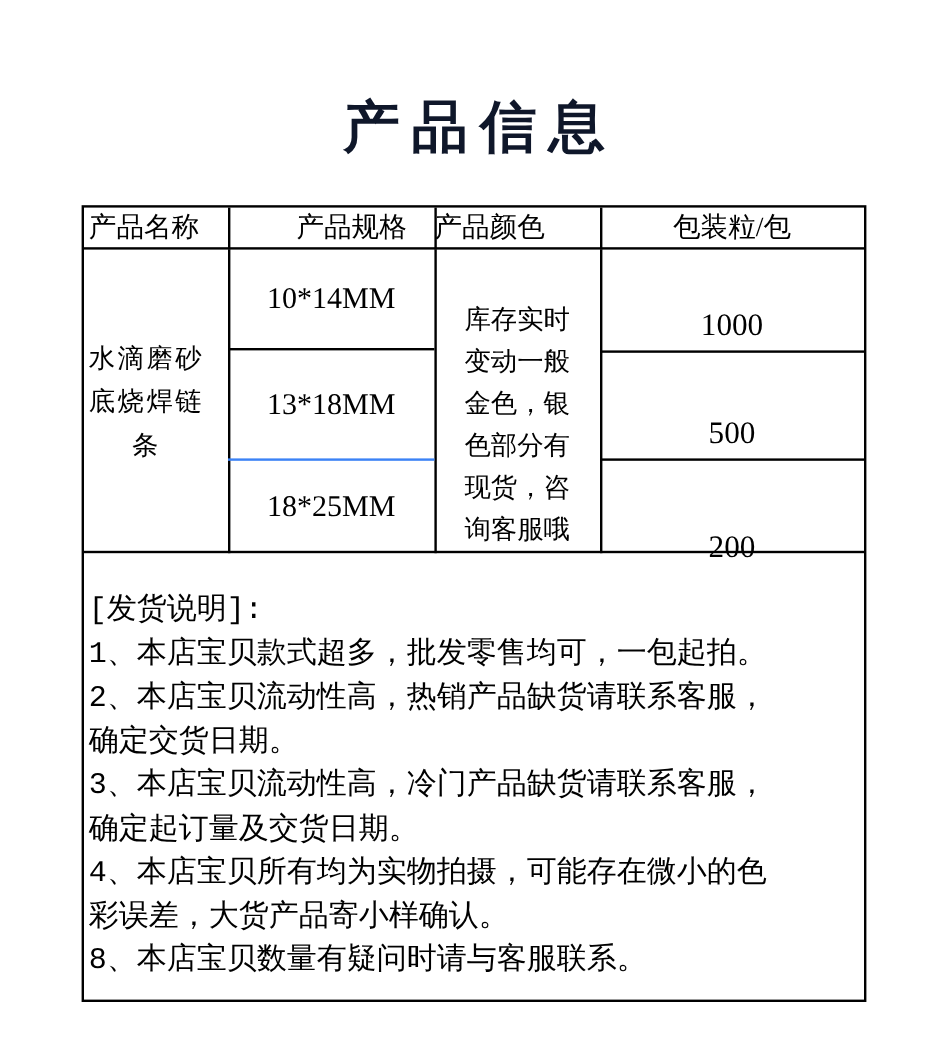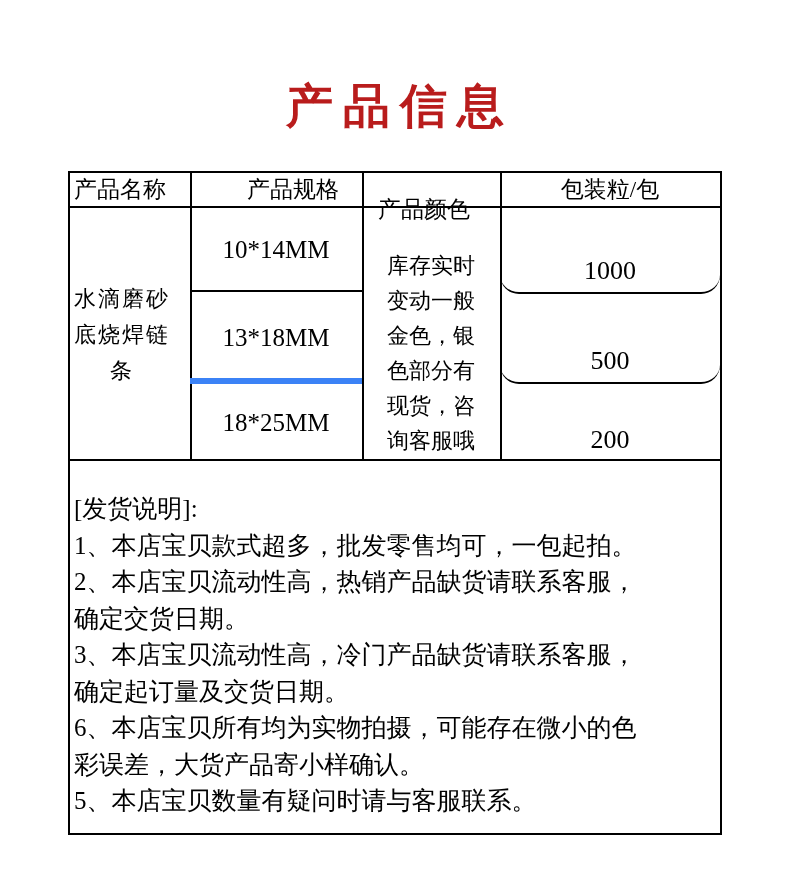--- a/index.html
+++ b/index.html
@@ -19,21 +19,21 @@
   
   #page-title {
     position: absolute;
     left: 0;
     top: 78px;
     width: 790px;
     text-align: center;
     font-family: "Liberation Sans", "DejaVu Sans", sans-serif;
     font-size: 47px;
     font-weight: 700;
-    color: #b91c1c;
+    color: #0f172a;
     letter-spacing: 10px;
     text-indent: 10px;
     line-height: 56px;
     white-space: nowrap;
   }
 
   
   #info-frame {
     position: absolute;
     left: 68px;
@@ -69,21 +69,21 @@
     top: 0;
     height: 35px;
     line-height: 34px;
     text-align: center;
     font-size: 23px;
     white-space: nowrap;
     box-sizing: border-box;
   }
   .hdr-cell.c0 { left: 0;   width: 100px; }
   .hdr-cell.c1 { left: 124px; width: 172px; padding-left: 26px; }
-  .hdr-cell.c2 { left: 292px; width: 124px; margin-top: 20px; }
+  .hdr-cell.c2 { left: 276px; width: 124px; }
   .hdr-cell.c3 { left: 430px; width: 220px; }
 
   
   .vline {
     position: absolute;
     top: 35px;
     width: 0;
     height: 253px;
     border-left: 2px solid #000000;
   }
@@ -137,21 +137,21 @@
     position: absolute;
     left: 120px;
     width: 172px;
     text-align: center;
     font-size: 25px;
     font-family: Liberation Serif, serif;
     letter-spacing: 0px;
     white-space: nowrap;
   }
   .spec-cell.r0 { top: 35px;  height: 84px;  line-height: 84px;  border-bottom: 2px solid #000000; box-sizing: border-box; }
-  .spec-cell.r1 { top: 119px; height: 92px;  line-height: 92px;  border-bottom: 6px solid #3b82f6; box-sizing: border-box; }
+  .spec-cell.r1 { top: 119px; height: 92px;  line-height: 92px;  border-bottom: 2px solid #3b82f6; box-sizing: border-box; }
   .spec-cell.r2 { top: 211px; height: 77px;  line-height: 77px; }
 
   
   #color-cell {
     position: absolute;
     left: 292px;
     top: 35px;
     width: 138px;
     height: 253px;
     display: flex;
@@ -168,42 +168,42 @@
   }
 
   
   .pack-cell {
     position: absolute;
     left: 430px;
     width: 220px;
     font-size: 26px;
     white-space: nowrap;
     box-sizing: border-box;
-    border-radius: 19px;
   }
   .pack-cell .num { display: block; padding-bottom: 6px; }
   .pack-cell.r0 { top: 35px;  height: 86px;  border-bottom: 2px solid #000000; display: flex; align-items: flex-end; justify-content: center; }
   .pack-cell.r1 { top: 121px; height: 90px;  border-bottom: 2px solid #000000; display: flex; align-items: flex-end; justify-content: center; }
-  .pack-cell.r2 { top: 211px; height: 77px;  display: flex; align-items: flex-end; justify-content: center; }
+  .pack-cell.r2 { top: 227px; height: 77px;  display: flex; align-items: flex-end; justify-content: center; }
 
   
   #notes-block {
     position: absolute;
     left: 0;
     top: 288px;
     width: 650px;
     height: 372px;
     box-sizing: border-box;
     padding: 30px 8px 0 4px;
   }
   .note-line {
     font-size: 25px;
     line-height: 36.5px;
     white-space: nowrap;
     letter-spacing: 0px;
+    font-family: Liberation Mono, monospace;
   }
 </style>
 </head>
 <body>
 
 <div id="page-title">产品信息</div>
 
 <div id="info-frame">
 
   <div id="spec-table">
@@ -247,18 +247,18 @@
     <div class="tbl-bottom"></div>
   </div>
 
   <div id="notes-block">
     <div class="note-line">[发货说明]:</div>
     <div class="note-line">1、本店宝贝款式超多，批发零售均可，一包起拍。</div>
     <div class="note-line">2、本店宝贝流动性高，热销产品缺货请联系客服，</div>
     <div class="note-line">确定交货日期。</div>
     <div class="note-line">3、本店宝贝流动性高，冷门产品缺货请联系客服，</div>
     <div class="note-line">确定起订量及交货日期。</div>
-    <div class="note-line">6、本店宝贝所有均为实物拍摄，可能存在微小的色</div>
+    <div class="note-line">4、本店宝贝所有均为实物拍摄，可能存在微小的色</div>
     <div class="note-line">彩误差，大货产品寄小样确认。</div>
-    <div class="note-line">5、本店宝贝数量有疑问时请与客服联系。</div>
+    <div class="note-line">8、本店宝贝数量有疑问时请与客服联系。</div>
   </div>
 
 </div>
 
 </body></html>

